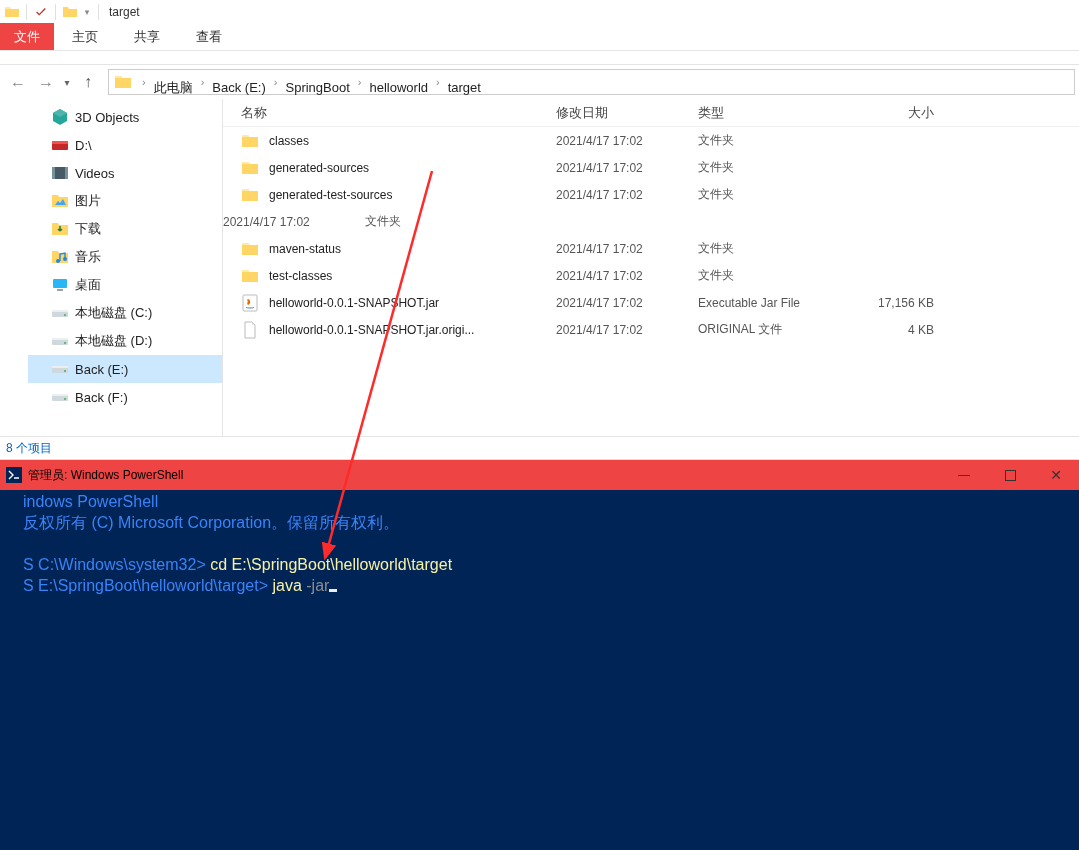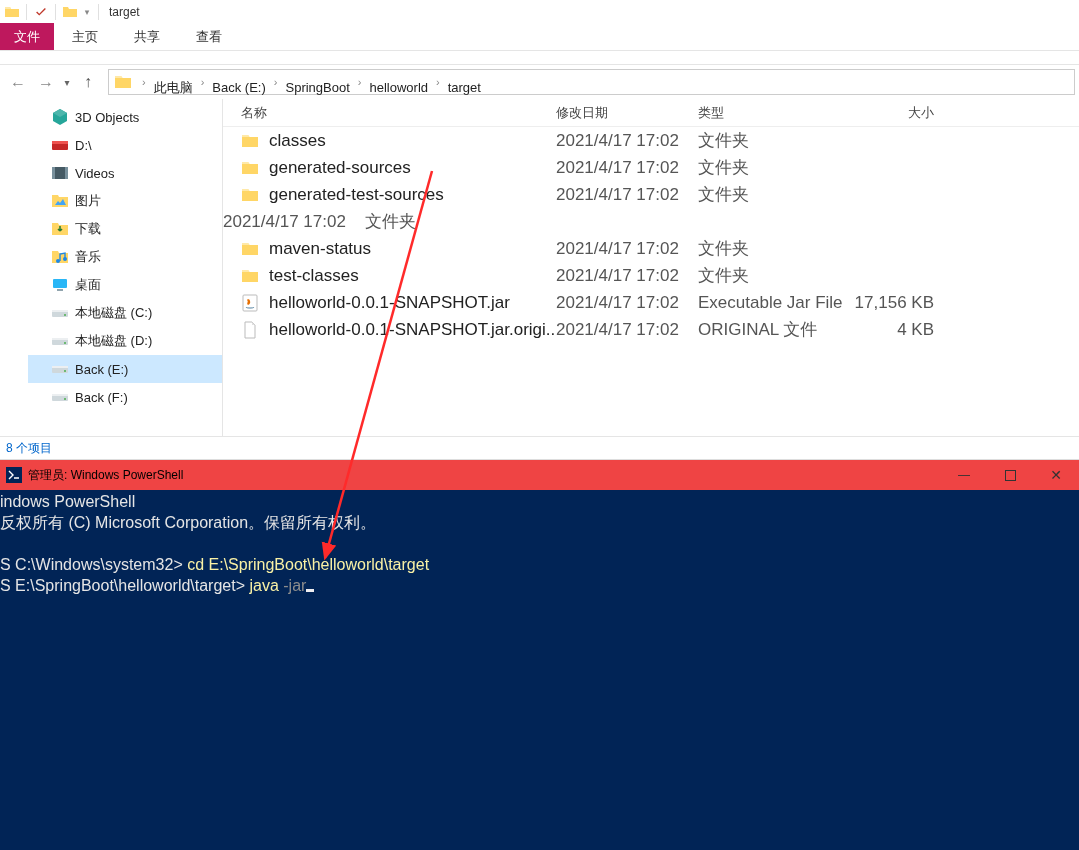--- a/index.html
+++ b/index.html
@@ -6,21 +6,21 @@
   body { width: 1079px; height: 850px; background: #fff; overflow: hidden; position: relative; }
 
   .explorer { width: 1079px; height: 460px; background: #fff; display: flex; flex-direction: column; border-bottom: 1px solid #ddd; }
 
   .titlebar { height: 23px; display: flex; align-items: center; background: #fff; padding: 0 2px; color: #333; font-size: 12px; }
   .titlebar .icon { width: 16px; height: 16px; display: inline-flex; align-items: center; justify-content: center; margin: 0 2px; }
   .titlebar .qat-sep { width: 1px; height: 16px; background: #e0e0e0; margin: 0 4px; }
   .titlebar .win-title { margin-left: 6px; }
 
   .ribbon-tabs { height: 28px; display: flex; align-items: stretch; background: #fff; border-bottom: 1px solid #e5e5e5; }
-  .ribbon-tabs .tab-file { background: #be185d; color: #fff; padding: 4px 14px 4px 14px; font-size: 13px; display: flex; align-items: center; }
+  .ribbon-tabs .tab-file { background: #ef4444; color: #fff; padding: 4px 14px 4px 14px; font-size: 13px; display: flex; align-items: center; }
   .ribbon-tabs .tab { padding: 4px 18px; font-size: 13px; color: #333; display: flex; align-items: center; }
 
   .ribbon-space { height: 14px; border-bottom: 1px solid #e5e5e5; }
 
   .navbar { height: 34px; display: flex; align-items: center; padding: 0 4px; background: #fff; }
   .navbtn { width: 28px; height: 28px; display: inline-flex; align-items: center; justify-content: center; color: #888; font-size: 16px; }
   .navbtn.dropdown { width: 14px; font-size: 10px; color: #666; }
   .navbtn.up { color: #555; }
   .addrbox { flex: 1; height: 26px; border: 1px solid #ccc; margin-left: 6px; display: flex; align-items: center; padding: 0 2px; }
   .addrbox .folder-ico { width: 20px; height: 20px; margin: 0 4px 0 2px; }
@@ -35,38 +35,38 @@
   .side-item .ico { width: 18px; height: 18px; margin-right: 6px; display: inline-flex; align-items: center; justify-content: center; }
 
   .filepane { flex: 1; display: flex; flex-direction: column; overflow: hidden; }
   .columns { height: 28px; display: flex; align-items: center; border-bottom: 1px solid #eee; font-size: 13px; color: #444; }
   .col-name { width: 333px; padding-left: 18px; }
   .col-date { width: 142px; }
   .col-type { width: 146px; }
   .col-size { width: 110px; text-align: right; padding-right: 20px; }
 
   .filelist { flex: 1; overflow: hidden; }
-  .row { display: flex; align-items: center; height: 27px; font-size: 17px; color: #222; }
+  .row { display: flex; align-items: center; height: 27px; font-size: 12px; color: #222; }
   .cell-name { width: 333px; padding-left: 18px; display: flex; align-items: center; white-space: nowrap; overflow: hidden; }
   .cell-name .fico { width: 18px; height: 18px; margin-right: 10px; flex-shrink: 0; }
   .cell-date { width: 142px; color: #555; }
   .cell-type { width: 146px; color: #555; }
   .cell-size { width: 110px; text-align: right; padding-right: 20px; color: #555; }
 
   .statusbar { height: 23px; border-top: 1px solid #e5e5e5; font-size: 12px; color: #0066cc; display: flex; align-items: center; padding-left: 6px; }
 
   
   .ps-window { position: absolute; left: 0; top: 460px; width: 1079px; height: 390px; background: #012456; display: flex; flex-direction: column; }
   .ps-title { height: 30px; background: #ef4444; display: flex; align-items: center; padding-left: 6px; font-size: 12px; color: #000; }
   .ps-title .ps-ico { width: 16px; height: 16px; margin-right: 6px; }
   .ps-title .ps-spacer { flex: 1; }
   .ps-title .winbtn { width: 46px; height: 30px; display: inline-flex; align-items: center; justify-content: center; font-size: 12px; color: #333; }
   .ps-title .winbtn.close { font-size: 14px; }
   .ps-body { flex: 1; font-family: Consolas, "Courier New", monospace; font-size: 16px; line-height: 19px; color: #eeedf0; padding: 2px 0 0 0; white-space: pre; overflow: hidden; }
-  .ps-body .cmd-out { color: #e5e5e5; }
+  .ps-body .cmd-out { color: #3b82f6; padding-left: 23px; }
   .ps-body .yellow { color: #f9f1a5; }
   .ps-body .grey { color: #8d8d8d; }
   .cursor { display: inline-block; width: 8px; height: 3px; background: #eeedf0; vertical-align: -1px; }
 
   
   .arrow-svg { position: absolute; left: 0; top: 0; pointer-events: none; }
 </style>
 </head>
 <body>
 

